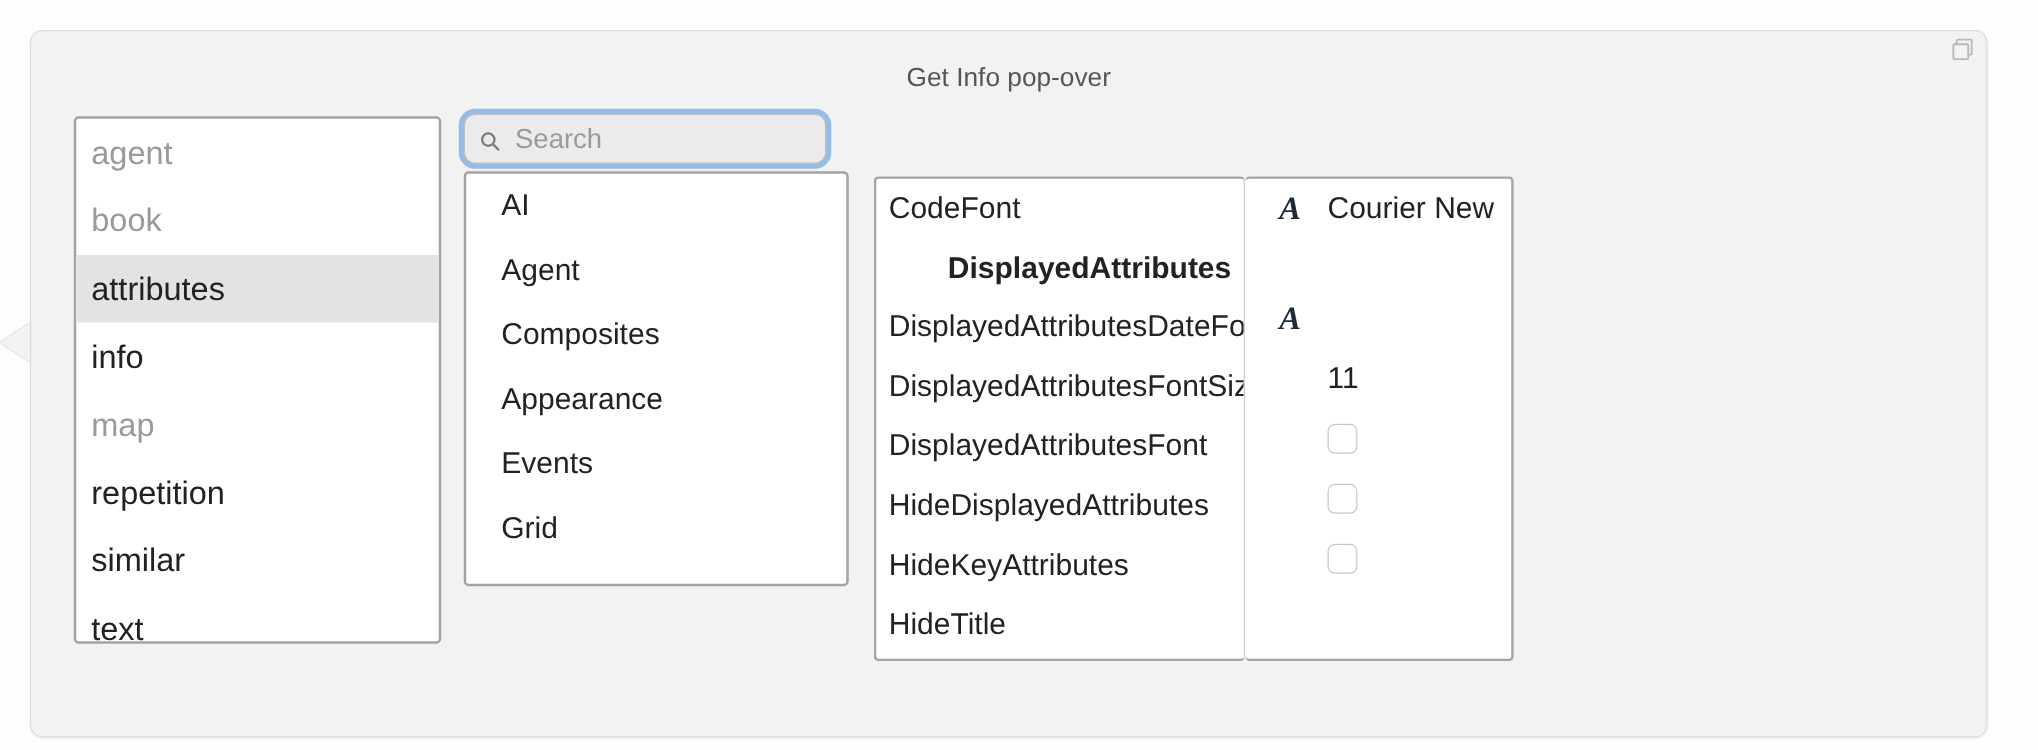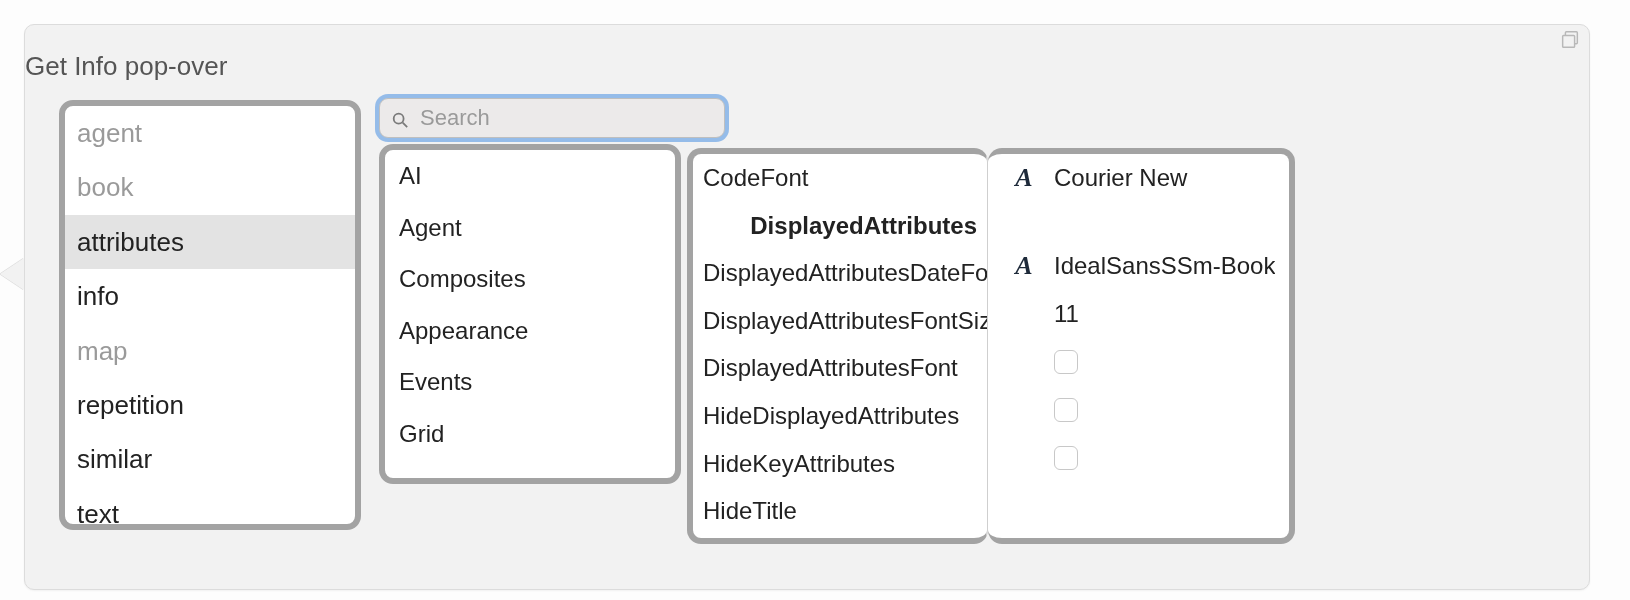--- a/index.html
+++ b/index.html
@@ -54,68 +54,70 @@
   .copy-icon {
     position: absolute;
     top: 4px;
     right: 8px;
     width: 22px;
     height: 22px;
     cursor: pointer;
   }
   .copy-icon svg { width: 22px; height: 22px; }
   .panel-title {
-    text-align: left;
-    font-size: 26px;
+    text-align: center;
+    font-size: 21px;
     color: #555;
     margin-top: 26px;
     margin-bottom: 18px;
     user-select: none;
   }
   .columns {
     display: flex;
     align-items: flex-start;
     padding: 0 34px 0 34px;
     gap: 18px;
     height: 430px;
   }
   .listbox {
     background: #fff;
-    border: 6px solid #a3a3a3;
-    border-radius: 14px;
+    border: 2px solid #a3a3a3;
+    border-radius: 4px;
     overflow: hidden;
   }
   .col1 {
     width: 290px;
     height: 418px;
   }
   .col2-wrap {
     width: 290px;
     display: flex;
     flex-direction: column;
   }
   .col2 {
     width: 290px;
     height: 328px;
     margin-top: 6px;
+    padding-left: 14px;
   }
   .col3 {
     width: 294px;
     height: 384px;
     overflow: hidden;
   }
   .col4 {
     flex: 1;
     height: 384px;
     border-left: none;
   }
   
   .right-pair {
     display: flex;
     gap: 0;
+    margin-left: 20px;
   }
   .right-pair .col3 { border-right: 1px solid #cfcfcf; }
   .right-pair .col4 { border-left: none; }
 
   .list-row {
     padding: 8px 10px 8px 12px;
     line-height: 1.4;
     font-size: 25px;
     color: #222;
     cursor: default;
@@ -126,21 +128,21 @@
   .list-row.muted { color: #9a9a9a; }
   .list-row.selected { background: #e3e3e3; }
   .list-row.bold { font-weight: 700; text-align: right; }
   .col1 .list-row { font-size: 26px; padding: 9px 12px; }
   .col3 .list-row { font-size: 24px; padding: 7px 10px; }
   .col2 .list-row { font-size: 24px; padding: 9px 14px; }
 
   
   .search-wrap {
     position: relative;
-    width: 346px;
+    width: 290px;
     height: 40px;
     margin-top: -2px;
   }
   .search-input {
     width: 100%;
     height: 40px;
     box-sizing: border-box;
     border-radius: 9px;
     border: 1px solid #bfbfbf;
     background: #eceaea;
@@ -261,21 +263,20 @@
           <div class="list-row">KeyAttributeDateFormat</div>
         </div>
 
         <div class="listbox col4">
           <div class="value-row">
             <span class="type-icon">A</span>
             <span class="val-text">Courier New</span>
           </div>
           <div class="value-row spaced-above">
             <span class="type-icon">A</span>
-            <span class="val-text">IdealSansSSm-Book</span>
           </div>
           <div class="value-row">
             <span class="spacer"></span>
             <span class="val-text">11</span>
           </div>
           <div class="value-row">
             <span class="spacer"></span>
             <span class="checkbox"></span>
           </div>
           <div class="value-row">

